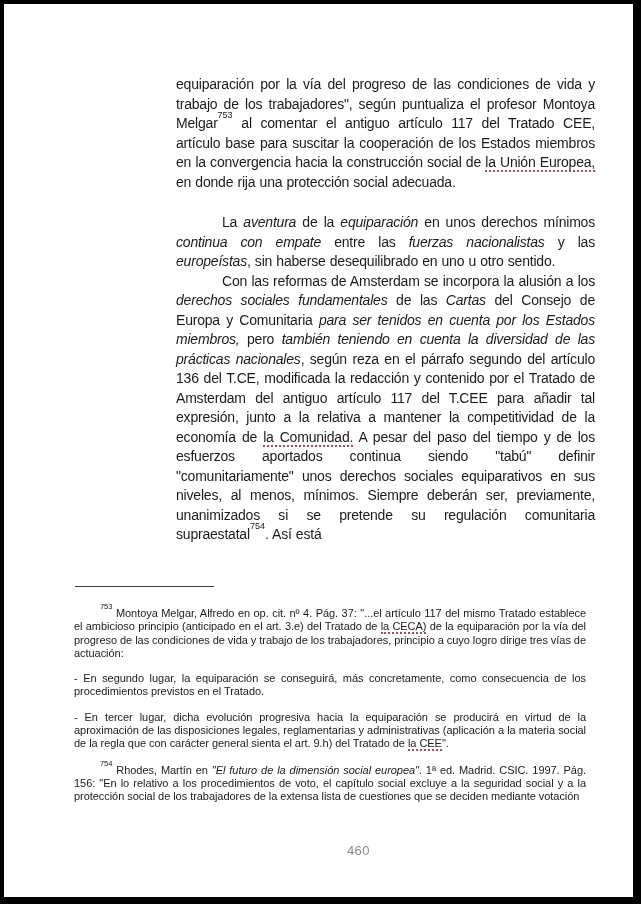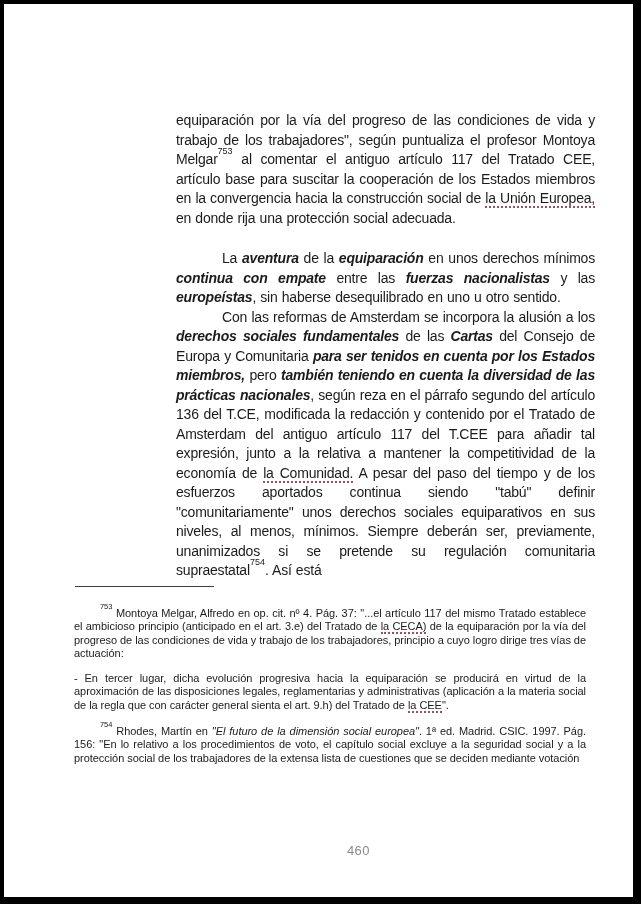--- a/index.html
+++ b/index.html
@@ -10,21 +10,21 @@
     border:solid #000;
     border-width:4px 8px 7px 4px;
     background:#fff;
     font-family:"Liberation Sans", sans-serif;
     color:#1b1b1b;
     overflow:hidden;
   }
   .sheet{position:absolute;inset:0;}
 
   
-  .body-text{position:absolute;left:172px;top:71px;width:419px;margin-top:36px;}
+  .body-text{position:absolute;left:172px;top:71px;width:419px;}
   .para{
     margin:0;
     font-size:14px;
     line-height:19.5px;
     text-align:justify;
     letter-spacing:-0.2px;
     word-spacing:0.5px;
   }
   .para.indent{text-indent:46px;}
   .para.gap{margin-top:21px;}
@@ -38,21 +38,21 @@
     font-size:11px;
     line-height:13.3px;
     text-align:justify;
     letter-spacing:-0.05px;
   }
   .fn.indent-first{text-indent:26px;}
   .fn.gap{margin-top:13px;}
   .fn sup{font-size:7.5px;line-height:0;position:relative;top:-3px;}
 
   
-  .bi{font-weight:bold;font-style:italic;}
+  .bi{font-weight:normal;font-style:italic;}
   .it{font-style:italic;}
   .sq{border-bottom:2px dotted var(--squiggle,#a14a6b);}
 
   
   .page-number{
     position:absolute;left:0;top:839px;width:100%;
     text-align:center;
     font-size:13px;
     color:var(--pagenum,#8a8a8a);
     letter-spacing:0.5px;
@@ -68,20 +68,21 @@
     <div class="body-text">
       <p class="para"><span>equiparación por la vía del progreso de las condiciones de vida y trabajo de los trabajadores", según puntualiza el profesor Montoya Melgar</span><sup>753</sup><span> al comentar el antiguo artículo 117 del Tratado CEE, artículo base para suscitar la cooperación de los Estados miembros en la convergencia hacia la construcción social de </span><span class="sq">la Unión Europea,</span><span> en donde rija una protección social adecuada.</span></p>
       <p class="para indent gap"><span>La </span><span class="bi">aventura</span><span> de la </span><span class="bi">equiparación</span><span> en unos derechos mínimos </span><span class="bi">continua con empate</span><span> entre las </span><span class="bi">fuerzas nacionalistas</span><span> y las </span><span class="bi">europeístas</span><span>, sin haberse desequilibrado en uno u otro sentido.</span></p>
       <p class="para indent"><span>Con las reformas de Amsterdam se incorpora la alusión a los </span><span class="bi">derechos sociales fundamentales</span><span> de las </span><span class="bi">Cartas</span><span> del Consejo de Europa y Comunitaria </span><span class="bi">para ser tenidos en cuenta por los Estados miembros,</span><span> pero </span><span class="bi">también teniendo en cuenta la diversidad de las prácticas nacionales</span><span>, según reza en el párrafo segundo del artículo 136 del T.CE, modificada la redacción y contenido por el Tratado de Amsterdam del antiguo artículo 117 del T.CEE para añadir tal expresión, junto a la relativa a mantener la competitividad de la economía de </span><span class="sq">la Comunidad.</span><span> A pesar del paso del tiempo y de los esfuerzos aportados continua siendo "tabú" definir "comunitariamente" unos derechos sociales equiparativos en sus niveles, al menos, mínimos. Siempre deberán ser, previamente, unanimizados si se pretende su regulación comunitaria supraestatal</span><sup>754</sup><span>. Así está</span></p>
     </div>
 
     <div class="fn-sep"></div>
 
     <div class="footnotes">
       <p class="fn indent-first"><sup>753</sup><span> Montoya Melgar, Alfredo en op. cit. nº 4. Pág. 37: "...el artículo 117 del mismo Tratado establece el ambicioso principio (anticipado en el art. 3.e) del Tratado de </span><span class="sq">la CECA)</span><span> de la equiparación por la vía del progreso de las condiciones de vida y trabajo de los trabajadores, principio a cuyo logro dirige tres vías de actuación:</span></p>
+      <p class="fn"><span>- En segundo lugar, la equiparación se conseguirá, más concretamente, como consecuencia de los procedimientos previstos en el Tratado.</span></p>
       <p class="fn"><span>- En tercer lugar, dicha evolución progresiva hacia la equiparación se producirá en virtud de la aproximación de las disposiciones legales, reglamentarias y administrativas (aplicación a la materia social de la regla que con carácter general sienta el art. 9.h) del Tratado de </span><span class="sq">la CEE</span><span>".</span></p>
       <p class="fn indent-first gap"><sup>754</sup><span> Rhodes, Martín en </span><span class="it">"El futuro de la dimensión social europea"</span><span>. 1ª ed. Madrid. CSIC. 1997. Pág. 156: "En lo relativo a los procedimientos de voto, el capítulo social excluye a la seguridad social y a la protección social de los trabajadores de la extensa lista de cuestiones que se deciden mediante votación</span></p>
     </div>
 
     <div class="page-number">460</div>
 
   </div>
 </div>
 
 </body></html>

